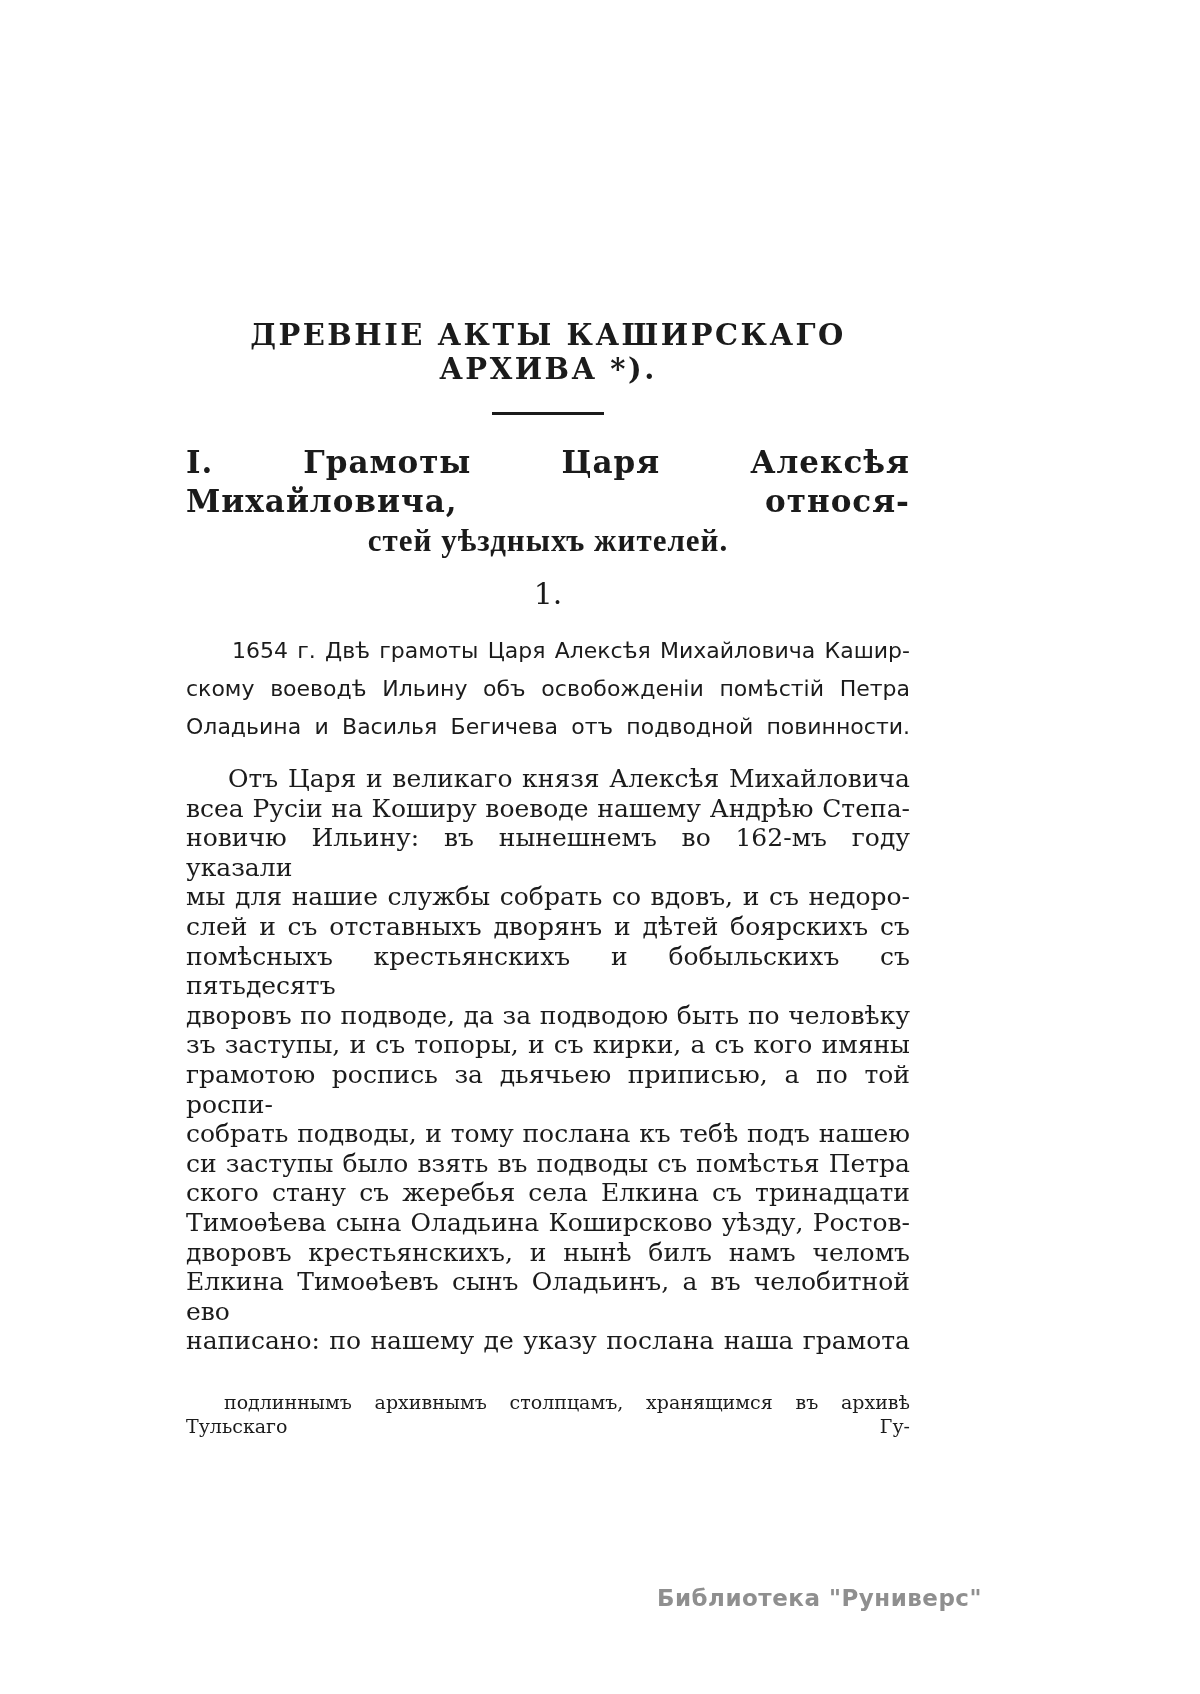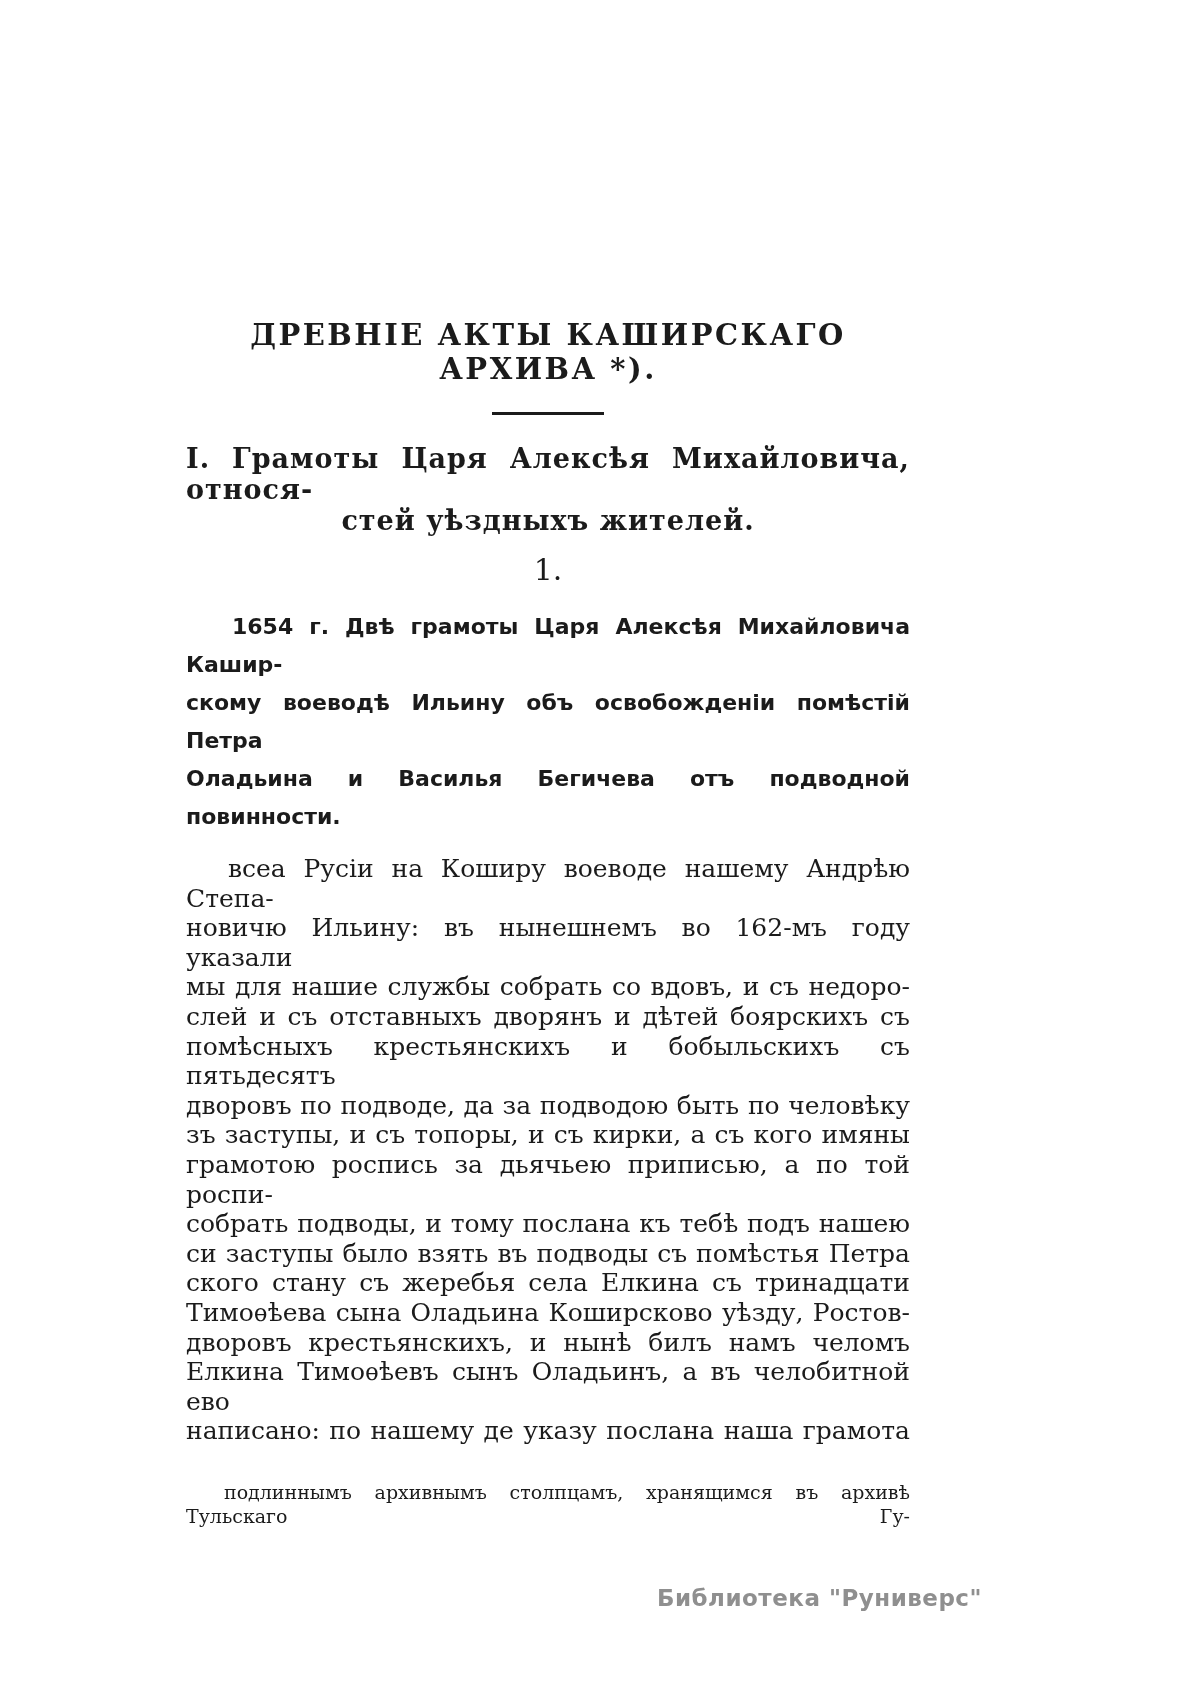--- a/index.html
+++ b/index.html
@@ -30,44 +30,45 @@
     line-height: 34px;
   }
   .rule {
     width: 112px;
     border-top: 3px solid #1b1b1b;
     margin: 26px auto 0 auto;
     height: 0;
   }
   .section-heading {
     margin-top: 28px;
-    font-size: 27px;
+    font-size: 31px;
     font-weight: bold;
-    line-height: 31px;
+    line-height: 39px;
     letter-spacing: 1px;
   }
   .section-heading .line {
     text-align: justify;
     text-align-last: justify;
   }
   .section-heading .line:last-child {
     text-align: left;
     text-align-last: center;
+    font-family: Liberation Serif, serif;
   }
   .act-number {
     margin-top: 16px;
     font-size: 30px;
     text-align: center;
     line-height: 36px;
   }
   .act-heading {
     margin-top: 20px;
     font-family: "DejaVu Sans", sans-serif;
     font-size: 22px;
-    font-weight: bold;
+    font-weight: normal;
     line-height: 38px;
   }
   .act-heading .line {
     text-align: justify;
     text-align-last: justify;
   }
   .act-heading .line:first-child {
     text-indent: 46px;
   }
   .body-text {
@@ -122,20 +123,21 @@
 
     <div class="act-number">1.</div>
 
     <div class="act-heading">
         <div class="line">1654 г. Двѣ грамоты Царя Алексѣя Михайловича Кашир-</div>
         <div class="line">скому воеводѣ Ильину объ освобожденіи помѣстій Петра</div>
         <div class="line">Оладьина и Василья Бегичева отъ подводной повинности.</div>
       </div>
 
     <div class="body-text">
+        <div class="line">Отъ Царя и великаго князя Алексѣя Михайловича</div>
         <div class="line">всеа Русіи на Коширу воеводе нашему Андрѣю Степа-</div>
         <div class="line">новичю Ильину: въ нынешнемъ во 162-мъ году указали</div>
         <div class="line">мы для нашие службы собрать со вдовъ, и съ недоро-</div>
         <div class="line">слей и съ отставныхъ дворянъ и дѣтей боярскихъ съ</div>
         <div class="line">помѣсныхъ крестьянскихъ и бобыльскихъ съ пятьдесятъ</div>
         <div class="line">дворовъ по подводе, да за подводою быть по человѣку</div>
         <div class="line">зъ заступы, и съ топоры, и съ кирки, а съ кого имяны</div>
         <div class="line">грамотою роспись за дьячьею приписью, а по той роспи-</div>
         <div class="line">собрать подводы, и тому послана къ тебѣ подъ нашею</div>
         <div class="line">си заступы было взять въ подводы съ помѣстья Петра</div>

